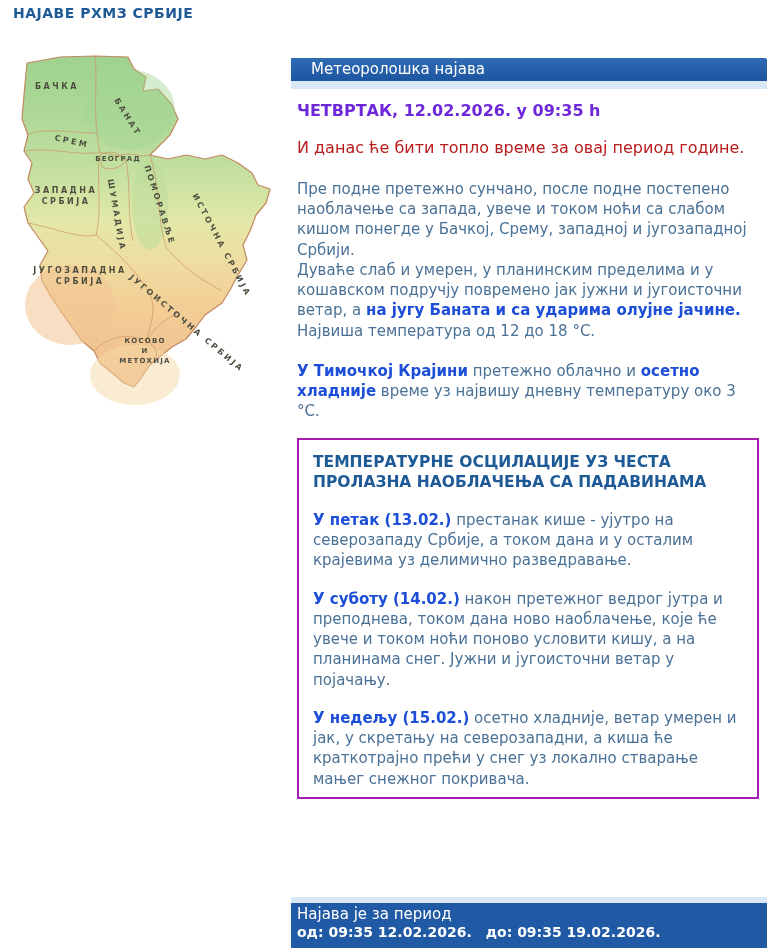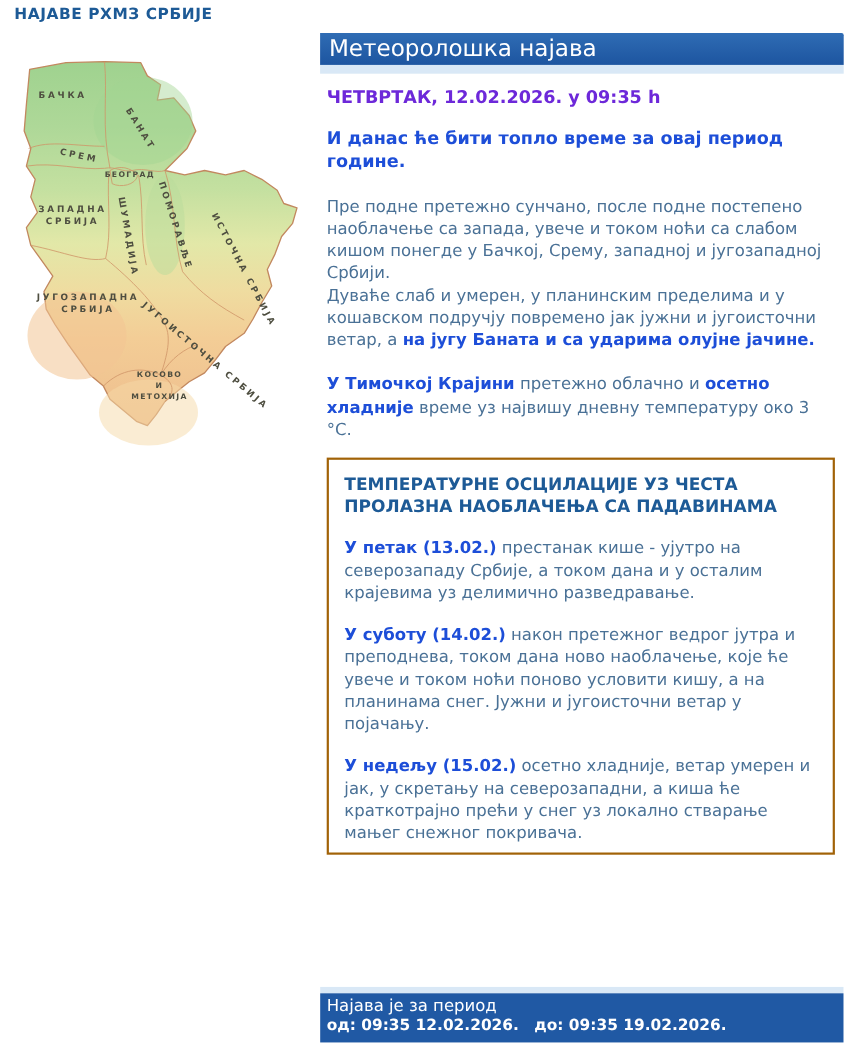--- a/index.html
+++ b/index.html
@@ -6,32 +6,32 @@
   html,body { width:770px; height:948px; background:#ffffff; overflow:hidden;
               font-family:"DejaVu Sans","Liberation Sans",sans-serif; }
   .page { position:relative; width:770px; height:948px; background:#fff; }
 
   .page-title { position:absolute; left:13px; top:5px; font-size:14px; font-weight:bold;
                 color:#1d5a96; letter-spacing:0.5px; }
 
   .map-wrap { position:absolute; left:0; top:55px; width:290px; height:375px; }
 
   .panel { position:absolute; left:291px; top:30px; width:476px; }
-  .panel-header { background:linear-gradient(#2f6cb4,#1d55a0); color:#ffffff; font-size:21px;
-                  padding:2px 8px 3px; border-radius:0 2px 0 0; }
+  .panel-header { background:linear-gradient(#2f6cb4,#1d55a0); color:#ffffff; font-size:15px;
+                  padding:2px 20px 3px; border-radius:0 2px 0 0;margin-top:28px; }
   .panel-strip  { height:8px; background:#d9e8f6; }
 
   .date-heading { margin:12px 8px 0 6px; font-size:16px; font-weight:bold; color:#6d28d9; }
-  .lead         { margin:18px 8px 0 6px; font-size:16px; font-weight:bold; color:#1d4ed8; line-height:1.3; }
+  .lead         { margin:18px 8px 0 6px; font-size:16px; font-weight:normal; color:#b91c1c; line-height:1.3; }
 
   .para       { margin:20px 8px 0 6px; font-size:15px; color:#4a7196; line-height:1.35; }
   .para-tight { margin:0 8px 0 6px;   font-size:15px; color:#4a7196; line-height:1.35; }
   .b          { font-weight:bold; color:#1d4ed8; }
 
-  .box { margin:16px 8px 0 6px; border:2px solid #a16207; background:#ffffff;
+  .box { margin:16px 8px 0 6px; border:2px solid #a21caf; background:#ffffff;
          padding:12px 12px 8px 14px; }
   .box-title { font-size:15.5px; font-weight:bold; color:#1d5a96; line-height:1.3; }
   .box .para { margin-left:0; margin-right:2px; margin-top:18px; }
 
   .footer { position:absolute; left:291px; top:897px; width:476px; height:51px; overflow:hidden; }
   .footer-strip { height:6px; background:#d9e8f6; }
   .footer-block { background:#2059a4; color:#ffffff; height:45px; padding:2px 20px 0 6px; }
   .footer-title { font-size:15px; }
   .footer-dates { font-size:14px; font-weight:bold; margin-top:1px; }
   .footer-dates .gap { display:inline-block; width:14px; }
@@ -115,20 +115,21 @@
     <div class="panel-strip"></div>
 
     <div class="date-heading">ЧЕТВРТАК, 12.02.2026. у 09:35 h</div>
 
     <div class="lead">И данас ће бити топло време за овај период године.</div>
 
     <p class="para">Пре подне претежно сунчано, после подне постепено наоблачење са запада, увече и током ноћи са слабом кишом понегде у Бачкој, Срему, западној и југозападној Србији.</p>
 
     <p class="para-tight"><span>Дуваће слаб и умерен, у планинским пределима и у кошавском подручју повремено јак јужни и југоисточни ветар, а </span><span class="b">на југу Баната и са ударима олујне јачине</span><span class="b">.</span></p>
 
+    <p class="para-tight">Највиша температура од 12 до 18 °С.</p>
 
     <p class="para"><span class="b">У Тимочкој Крајини</span><span> претежно облачно и </span><span class="b">осетно хладније</span><span> време уз највишу дневну температуру око 3 °С.</span></p>
 
     <div class="box">
       <div class="box-title">ТЕМПЕРАТУРНЕ ОСЦИЛАЦИЈЕ УЗ ЧЕСТА ПРОЛАЗНА НАОБЛАЧЕЊА СА ПАДАВИНАМА</div>
 
       <p class="para"><span class="b">У петак (13.02.)</span><span> престанак кише - ујутро на северозападу Србије, а током дана и у осталим крајевима уз делимично разведравање.</span></p>
 
       <p class="para"><span class="b">У суботу (14.02.)</span><span> након претежног ведрог јутра и преподнева, током дана ново наоблачење, које ће увече и током ноћи поново условити кишу, а на планинама снег. Јужни и југоисточни ветар у појачању.</span></p>
 

